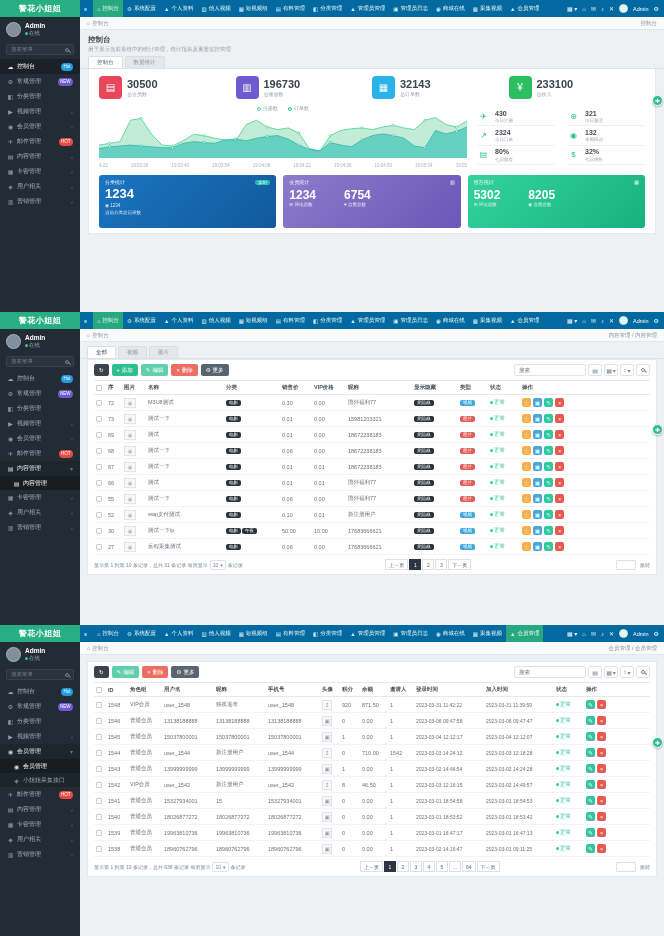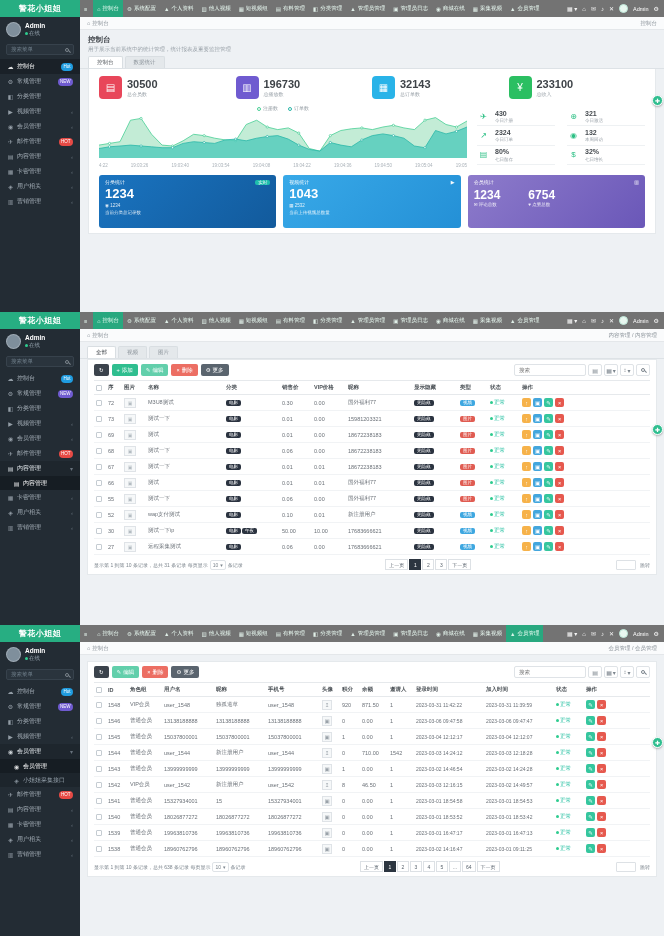--- a/index.html
+++ b/index.html
@@ -2,21 +2,21 @@
 <html lang="zh"><head>
 <meta charset="utf-8">
 <title>Admin Dashboard</title>
 <style>
   *{margin:0;padding:0;box-sizing:border-box;}
   html,body{width:664px;background:#e9edf0;font-family:"Liberation Sans","DejaVu Sans",sans-serif;color:#555;}
   .screen{position:relative;width:664px;overflow:hidden;background:#eef1f4;}
   #s1{height:312px}#s2{height:313px}#s3{height:311px}
 
   
-  .navbar{height:17px;background:#737373;display:flex;align-items:center;overflow:hidden;}
+  .navbar{height:17px;background:#0369a1;display:flex;align-items:center;overflow:hidden;}
   .logo{width:80px;height:17px;background:#27ae82;color:#fff;font-weight:bold;font-size:8px;line-height:17px;text-align:center;flex-shrink:0;letter-spacing:.5px;}
   .nav-items{display:flex;height:100%;flex:1;min-width:0;}
   .nav-item{display:flex;align-items:center;gap:2px;padding:0 4px;font-size:5.5px;color:#ecfdf5;white-space:nowrap;cursor:pointer;}
   .nav-item.active{background:#28a87f;}
   .nav-item .ni{font-size:5.5px;opacity:.9}
   .nav-right{display:flex;align-items:center;gap:5px;padding:0 5px;color:#fff;font-size:6px;flex-shrink:0;}
   .nav-right .ri{cursor:pointer;opacity:.95}
   .nav-avatar{width:9px;height:9px;border-radius:50%;background:#e8f7f0;display:inline-block;border:1px solid #bfe9da;}
   .nav-admin{font-size:5.5px;}
 
@@ -447,41 +447,49 @@
         </div>
         <div class="cards-row">
           <div class="dcard dc1">
             <div class="dcard-head">
                 <span>分类统计</span>
                 <span class="rt-badge">实时</span>
               </div>
             <div class="dcard-big">1234</div>
             <div class="dcard-foot"><span>◉</span> <span>1234</span><br><span>当前分类总记录数</span></div>
           </div>
-          <div class="dcard dc2">
-            <div class="dcard-head">
-                <span>视频统计</span>
-                <span>▶</span>
-              </div>
-            <div class="dcard-big">1043</div>
-            <div class="dcard-foot"><span>▦</span> <span>2532</span><br><span>当前上传视频总数量</span></div>
-          </div>
           <div class="dcard dc3">
             <div class="dcard-head">
                 <span>会员统计</span>
                 <span>▥</span>
               </div>
             <div class="dnum-row">
               <span>
                   <div class="dnum">1234</div>
                   <div class="dnum-lbl"><span>✉</span> <span>评论总数</span></div>
                 </span>
               <span>
                   <div class="dnum">6754</div>
                   <div class="dnum-lbl"><span>♥</span> <span>点赞总数</span></div>
+                </span>
+            </div>
+          </div>
+          <div class="dcard dc4">
+            <div class="dcard-head">
+                <span>留言统计</span>
+                <span>▦</span>
+              </div>
+            <div class="dnum-row">
+              <span>
+                  <div class="dnum">5302</div>
+                  <div class="dnum-lbl"><span>✉</span> <span>评论总数</span></div>
+                </span>
+              <span>
+                  <div class="dnum">8205</div>
+                  <div class="dnum-lbl"><span>◉</span> <span>点赞总数</span></div>
                 </span>
             </div>
           </div>
         </div>
       </div>
       <div class="float-btn" style="top:78px">✚</div>
     </div>
   </div>
 </section>
 

